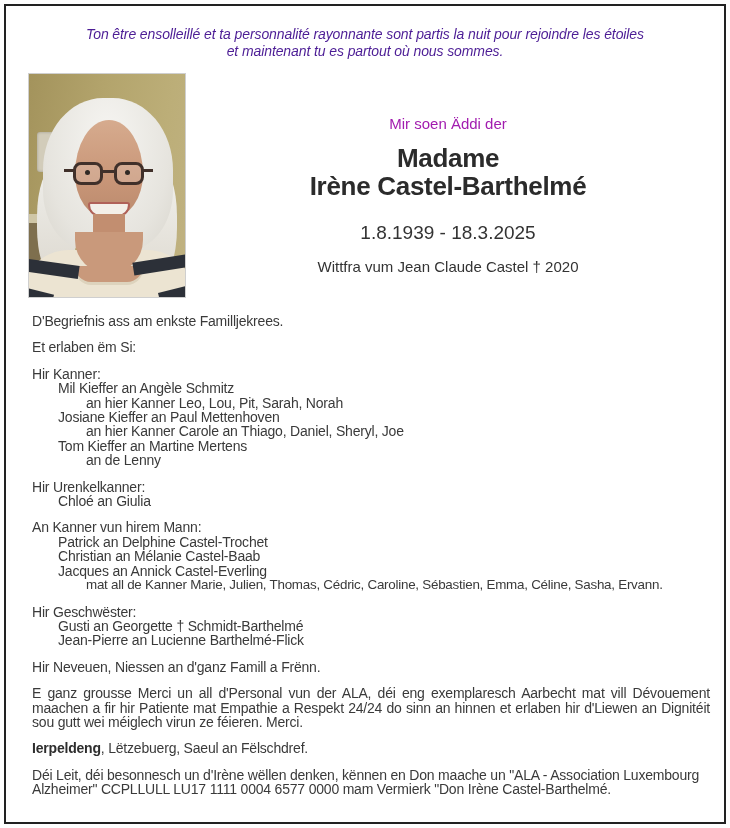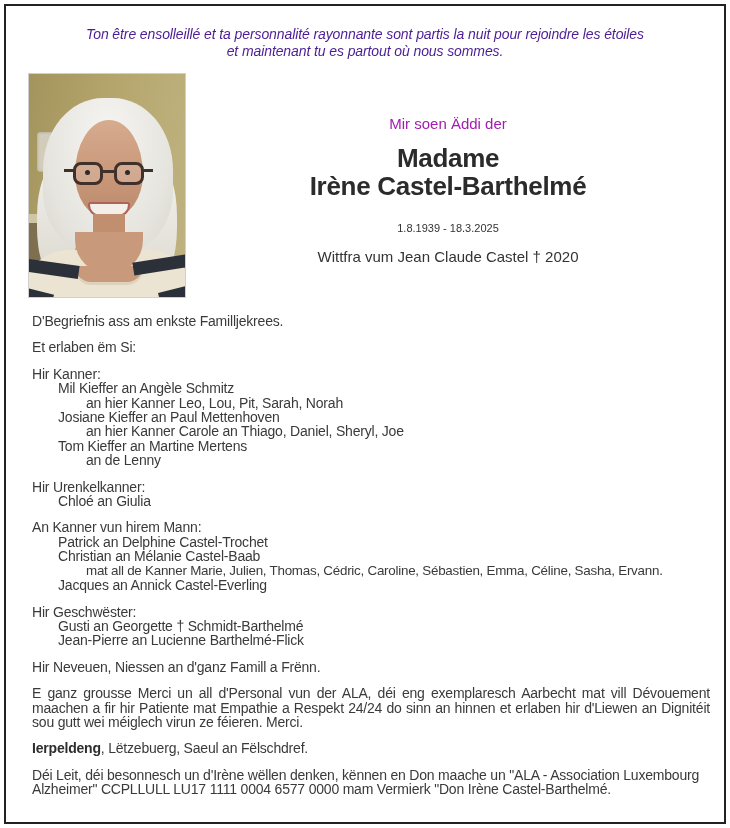--- a/index.html
+++ b/index.html
@@ -50,21 +50,21 @@
          border-radius:0 0 36px 36px;background:#c9997b;box-shadow:0 3px 0 #ddd3bd;}
   .photo .stripe{position:absolute;height:13px;background:#2c3038;}
   .photo .s1{left:-8px;top:188px;width:58px;transform:rotate(8deg);}
   .photo .s2{right:-8px;top:184px;width:60px;transform:rotate(-9deg);}
   .photo .s3{left:-6px;top:217px;width:30px;height:12px;transform:rotate(14deg);}
   .photo .s4{right:-6px;top:215px;width:32px;height:12px;transform:rotate(-14deg);}
   .header-text{flex:1;text-align:center;padding-top:42px;}
   .intro{font-size:15px;color:#a21caf;}
   .title,.name{font-size:26px;font-weight:bold;color:#2b2b2b;line-height:28px;letter-spacing:-0.3px;}
   .title{margin-top:12px;}
-  .dates{margin-top:22px;font-size:11px;color:#333333;}
+  .dates{margin-top:22px;font-size:19px;color:#333333;}
   .widow{margin-top:14px;font-size:15px;color:#333333;}
   
   .bodytext{margin-top:16px;font-size:14px;line-height:14.4px;letter-spacing:-0.2px;color:#3a3a3a;}
   .para{margin:0 0 12px 12px;}
   .line{white-space:nowrap;}
   .ind1{padding-left:26px;}
   .ind2{padding-left:54px;}
   .tight{font-size:13.4px;letter-spacing:-0.25px;}
   .justify{text-align:justify;}
   .b{font-weight:bold;color:#2e2e2e;}
@@ -132,22 +132,22 @@
 
     <div class="para">
       <div class="line">Hir Urenkelkanner:</div>
       <div class="line ind1">Chloé an Giulia</div>
     </div>
 
     <div class="para">
       <div class="line">An Kanner vun hirem Mann:</div>
       <div class="line ind1">Patrick an Delphine Castel-Trochet</div>
       <div class="line ind1">Christian an Mélanie Castel-Baab</div>
+      <div class="line ind1">Jacques an Annick Castel-Everling</div>
       <div class="line ind2 tight">mat all de Kanner Marie, Julien, Thomas, Cédric, Caroline, Sébastien, Emma, Céline, Sasha, Ervann.</div>
-      <div class="line ind1">Jacques an Annick Castel-Everling</div>
     </div>
 
     <div class="para">
       <div class="line">Hir Geschwëster:</div>
       <div class="line ind1">Gusti an Georgette †  Schmidt-Barthelmé</div>
       <div class="line ind1">Jean-Pierre an Lucienne Barthelmé-Flick</div>
     </div>
 
     <div class="para line">Hir Neveuen, Niessen an d'ganz Famill a Frënn.</div>
 

